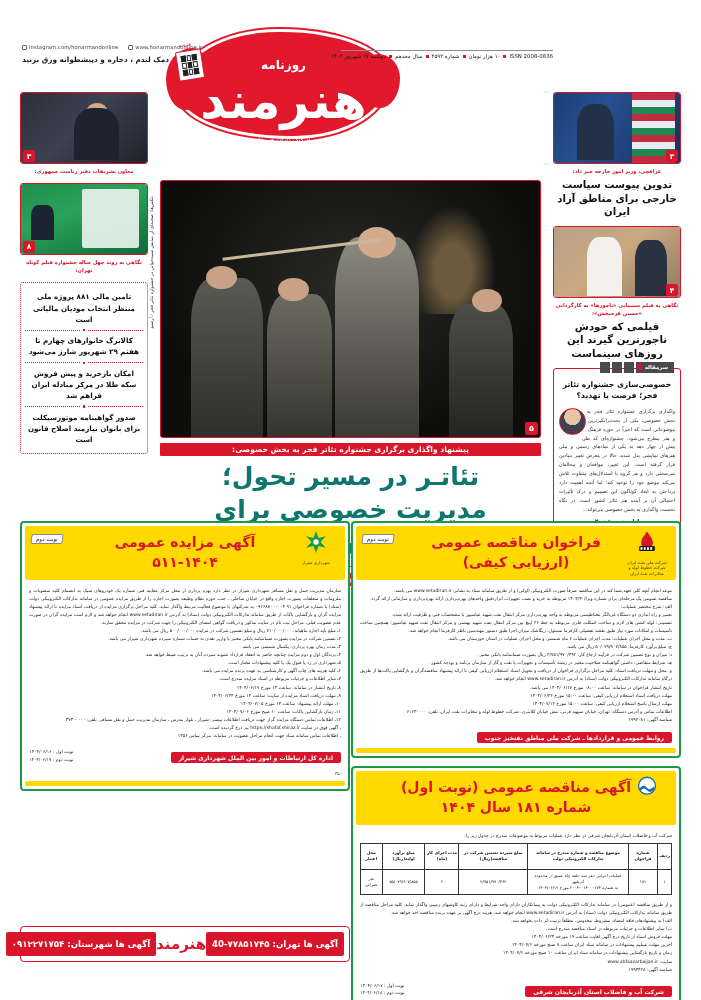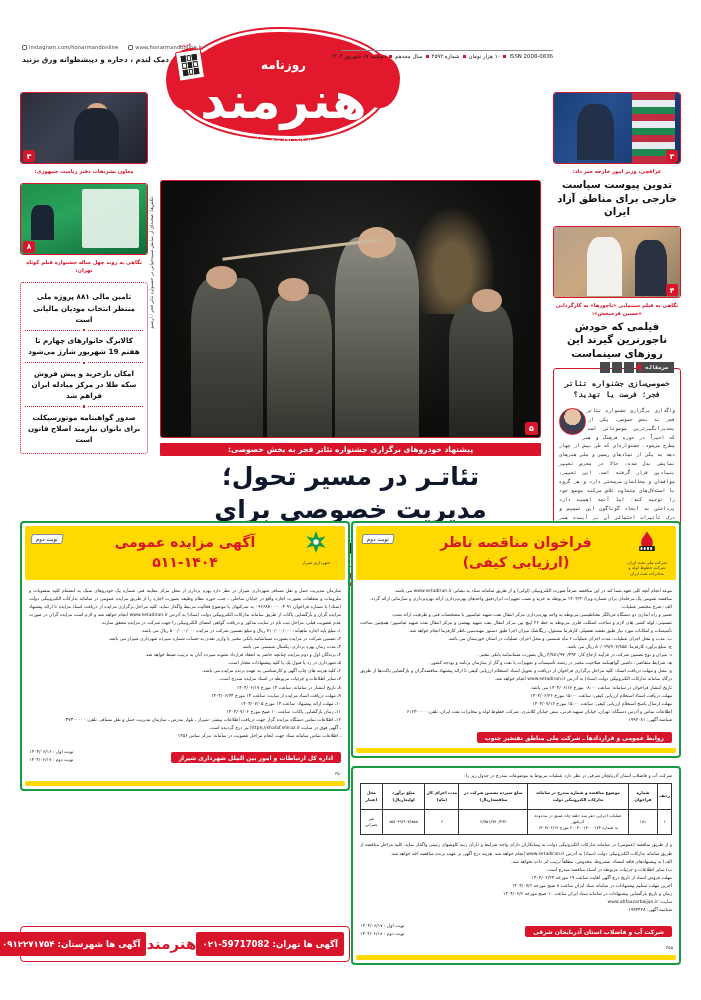--- a/index.html
+++ b/index.html
@@ -100,21 +100,21 @@
   .ph-d:before { content:""; position:absolute; right:10%; top:18%; width:26%; height:80%; background:#2a3140; border-radius:34% 34% 0 0; }
 
   
   .dotbox { margin-top: 8px; border: 1.3px dotted #d8152a; border-radius: 3px; padding: 5px 4px; }
   .dotbox .item { font-size: 7.2px; font-weight: bold; color: #111; text-align: center; line-height: 1.55; padding: 3px 1px; }
   .dotbox .sep { display: flex; align-items: center; justify-content: center; gap: 3px; padding: 1px 0; }
   .dotbox .sep span { width: 2.4px; height: 2.4px; background: #d8152a; }
   .dotbox .sep b { flex: 1; height: 0; border-top: 1px dotted #d8152a; }
 
   
-  .edit-box { margin-top: 6px; border: 1.3px solid #d8152a; border-radius: 3px; padding: 10px 5px 5px; position: relative; font-family: Liberation Mono, monospace; }
+  .edit-box { margin-top: 6px; border: 1.3px solid #d8152a; border-radius: 3px; padding: 10px 5px 5px; position: relative; }
   .edit-tabs { position: absolute; right: 6px; top: -7px; display: flex; gap: 2px; align-items: flex-start; }
   .edit-tabs .tab { width: 10px; height: 11px; background: #4a4a4a; }
   .edit-tabs .tab.act {
     width: auto; padding: 1px 6px 1px 9px; background: #4a4a4a; color: #fff;
     font-size: 5.4px; font-weight: bold; position: relative; height: 11px;
     display: flex; align-items: center;
   }
   .edit-tabs .tab.act:after { content:""; position:absolute; left:-5px; top:0; border:5.5px solid transparent; border-right-color:#d8152a; }
   .edit-title { font-size: 7.6px; font-weight: bold; color: #111; text-align: center; line-height: 1.5; margin-bottom: 5px; }
   .edit-body { font-size: 4.9px; color: #2b2b2b; line-height: 1.82; text-align: justify; position: relative; }
@@ -155,21 +155,21 @@
     transform: rotate(180deg); transform-origin: center;
     white-space: nowrap; line-height: 1;
   }
   .vcap-holder { position: absolute; left: 2px; top: 0; height: 258px; width: 10px; }
 
   .lead-kicker {
     margin-top: 5px; background: #d8152a; color: #fff; font-size: 7.6px; font-weight: bold;
     text-align: center; padding: 2px 6px; border-radius: 1px;
   }
   .lead-h1 {
-    margin-top: 5px; font-size: 25px; font-weight: bold; color: #0f172a; text-align: center; line-height: 1.3;
+    margin-top: 5px; font-size: 25px; font-weight: bold; color: #0f766e; text-align: center; line-height: 1.3;
     letter-spacing: -.5px;
   }
   .lead-h1 .ln2 { display:block; }
   .lead-rule { margin-top: 7px; height: 1.4px; background: #d8152a; }
   .lead2-kicker {
     margin-top: 6px; background: #d8152a; color: #fff; font-size: 7.2px; font-weight: bold;
     text-align: center; padding: 2px 6px; border-radius: 1px;
   }
   .lead-h2 { margin-top: 5px; font-size: 18px; font-weight: bold; color: #111; text-align: center; line-height: 1.3; }
 
@@ -227,21 +227,21 @@
       </div>
       <div class="mh-slogan">
         <span class="hl">هنرمند</span><span> را در دمک لندم ، دجاره و دپیشطوانه ورق بزنید</span>
       </div>
     </div>
 
     <div class="logo-wrap">
       <div class="logo-blob"></div>
       <div class="logo-sub-top">روزنامه</div>
       <div class="logo-main">هنرمند</div>
-      <div class="logo-sub-bot">...یاد کنک اجاره هنر شاعی</div>
+      <div class="logo-sub-bot">...یاد کنک داران هنر قانون</div>
       <div class="badge-cap">هنرمند</div>
       <div class="logo-badge">
         <div class="cells">
           <i class="d"></i>
             <i></i>
             <i class="d"></i>
             <i></i>
             <i class="d"></i>
             <i></i>
             <i class="d"></i>
@@ -287,21 +287,21 @@
         <div class="kicker">نگاهی به روند چهل ساله جشنواره فیلم کوتاه تهران:</div>
       </div>
 
       <div class="dotbox">
         <div class="item">تامین مالی ۸۸۱ پروژه ملی منتظر انتخاب مودیان مالیاتی است</div>
         <div class="sep">
             <b></b>
             <span></span>
             <b></b>
           </div>
-        <div class="item">کالابرگ خانوارهای چهارم تا هفتم 19 شهریور شارژ می‌شود</div>
+        <div class="item">کالابرگ خانوارهای چهارم تا هفتم ۲۹ شهریور شارژ می‌شود</div>
         <div class="sep">
             <b></b>
             <span></span>
             <b></b>
           </div>
         <div class="item">امکان بازخرید و پیش فروش سکه طلا در مرکز مبادله ایران فراهم شد</div>
         <div class="sep">
             <b></b>
             <span></span>
             <b></b>
@@ -361,21 +361,21 @@
           <div class="head-c h3"></div>
           <div class="head-c h4"></div>
           <div class="pole"></div>
         </div>
         <span class="pgnum">۵</span>
       </div>
       <div class="vcap-holder">
         <div class="vcaption">عکس‌ها: صحنه‌ای از نمایش شبیه‌خوانی در جشنواره تئاتر فجر / آرشیو</div>
       </div>
 
-      <div class="lead-kicker">پیشنهاد خودروهای برگزاری جشنواره تئاتر فجر به بخش خصوصی:</div>
+      <div class="lead-kicker">پیشنهاد واگذاری برگزاری جشنواره تئاتر فجر به بخش خصوصی:</div>
       <div class="lead-h1">
         <span>تئاتـر در مسیر تحول؛</span>
         <span class="ln2">مدیریت خصوصی برای جشنواره ملی</span>
       </div>
       <div class="lead-rule"></div>
       <div class="lead2-kicker">دبیر کمیته ملی طبیعت گردی و مسئول گردشگری سبز:</div>
       <div class="lead-h2">هتل های سبز ایران، نشان ملی می گیرند</div>
     </div>
   </div>
 
@@ -437,21 +437,21 @@
               <rect x="8" y="26" width="24" height="8" rx="1.5" fill="#1a1a1a"></rect>
               <rect x="10" y="28" width="3" height="4" fill="#fff"></rect>
               <rect x="15" y="28" width="3" height="4" fill="#fff"></rect>
               <rect x="20" y="28" width="3" height="4" fill="#fff"></rect>
               <rect x="25" y="28" width="3" height="4" fill="#fff"></rect>
             </svg>
             <div class="lbl" style="white-space: pre-line;">شرکت ملی نفت ایران
 شرکت خطوط لوله و مخابرات نفت ایران</div>
           </div>
           <div class="ad-title">
-            <span>فراخوان مناقصه ناظر</span>
+            <span>فراخوان مناقصه عمومی</span>
             <span class="l2">(ارزیابی کیفی)</span>
           </div>
         </div>
         <div class="ad-body" style="white-space: pre-line;">موعد انجام آنچه کلی تعهد شما کند در این مناقصه صرفاً صورت الکترونیکی (اوکی) و از طریق سامانه ستاد به نشانی www.setadiran.ir می باشد.
 مناقصه عمومی یک مرحله‌ای برای شماره ویرا/۱۴۰۴/۳۰ مربوطه به خرید و نصب تجهیزات ابزاردقیق واحدهای بهره‌برداری ارائه بهره‌برداری و سازمانی ارائه گردد.
 الف: شرح مختصر عملیات:
 تعمیر و راه اندازی دو دستگاه غربالگر مغناطیسی مربوطه به واحد بهره‌برداری مرکز انتقال نفت شهید عباسپور با مشخصات فنی و ظرفیت ارائه شده.
 تضمینی: لوله کشی های لازم و ساخت اسکلت فلزی مربوطه به خط ۲۶ اینچ بین مرکز انتقال نفت شهید بهشتی و مرکز انتقال نفت شهید عباسپور؛ همچنین ساخت تأسیسات و امکانات مورد نیاز طبق نقشه تفصیلی کارفرما مسئول، ریگاشک میزان اجرا طبق دستور مهندسین ناظر کارفرما انجام خواهد شد.
 ب: مدت و محل اجرای عملیات: مدت اجرای عملیات ۶ ماه شمسی و محل اجرای عملیات در استان خوزستان می باشد.
 ج: مبلغ برآورد کارفرما: ۵۰/۰۲۹/۹۰۷/۸۵۵ ریال می باشد.
@@ -463,20 +463,32 @@
 مهلت ارسال پاسخ استعلام ارزیابی کیفی: ساعت ۱۵:۰۰ مورخ ۱۴۰۴/۰۷/۱۲
 اطلاعات تماس و آدرس دستگاه: تهران، خیابان سپهبد قرنی، نبش خیابان کلانتری، شرکت خطوط لوله و مخابرات نفت ایران، تلفن: ۶۱۶۳۰۰۰۰
 شناسه آگهی: ۱۹۹۲۰۸۱</div>
         <div class="ad-foot">
           <span class="ad-stamp">روابط عمومی و قراردادها ـ شرکت ملی مناطق نفتخیز جنوب</span>
         </div>
         <div class="ybar-strip"></div>
       </div>
 
       <div class="ad-box">
+        <div class="ybar">
+          <div class="ad-logo">
+            <svg class="mark" viewBox="0 0 40 40">
+              <circle cx="20" cy="18" r="13" fill="#fff" stroke="#1769b5" stroke-width="2"></circle>
+              <path d="M9 22 q6 -7 11 -1 q5 6 11 -2 v5 q-6 7 -11 1 q-5 -6 -11 2 Z" fill="#1769b5"></path>
+            </svg>
+          </div>
+          <div class="ad-title">
+            <span>آگهی مناقصه عمومی (نوبت اول)</span>
+            <span class="l2">شماره ۱۸۱ سال ۱۴۰۴</span>
+          </div>
+        </div>
         <div class="ad-body" style="padding-bottom:0;">شرکت آب و فاضلاب استان آذربایجان شرقی در نظر دارد عملیات مربوط به موضوعات مندرج در جدول زیر را:</div>
 
         <table class="ad-table">
           <thead>
             <tr>
               <th>ردیف</th>
               <th>شماره فراخوان</th>
               <th>موضوع مناقصه و شماره مندرج در سامانه تدارکات الکترونیکی دولت</th>
               <th>مبلغ سپرده تضمین شرکت در مناقصه(ریال)</th>
               <th>مدت اجرای کار (ماه)</th>
@@ -512,19 +524,19 @@
 نوبت دوم : ۱۴۰۴/۰۶/۱۸</span>
         </div>
         <div class="ad-footer-bar">
           <span class="ad-foot-num">۳۵۵</span>
         </div>
         <div class="ybar-strip"></div>
       </div>
     </div>
 
     <div class="contact-bar">
-      <span class="cb-chip">آگهی ها تهران: 59717082-۰۲۱</span>
+      <span class="cb-chip">آگهی ها تهران: ۷۷۸۵۱۷۴۵-40</span>
       <span class="cb-mark">هنرمند</span>
       <span class="cb-chip">آگهی ها شهرستان: ۰۹۱۲۲۷۱۷۵۴</span>
     </div>
   </div>
 
 </div>
 
 </body></html>

